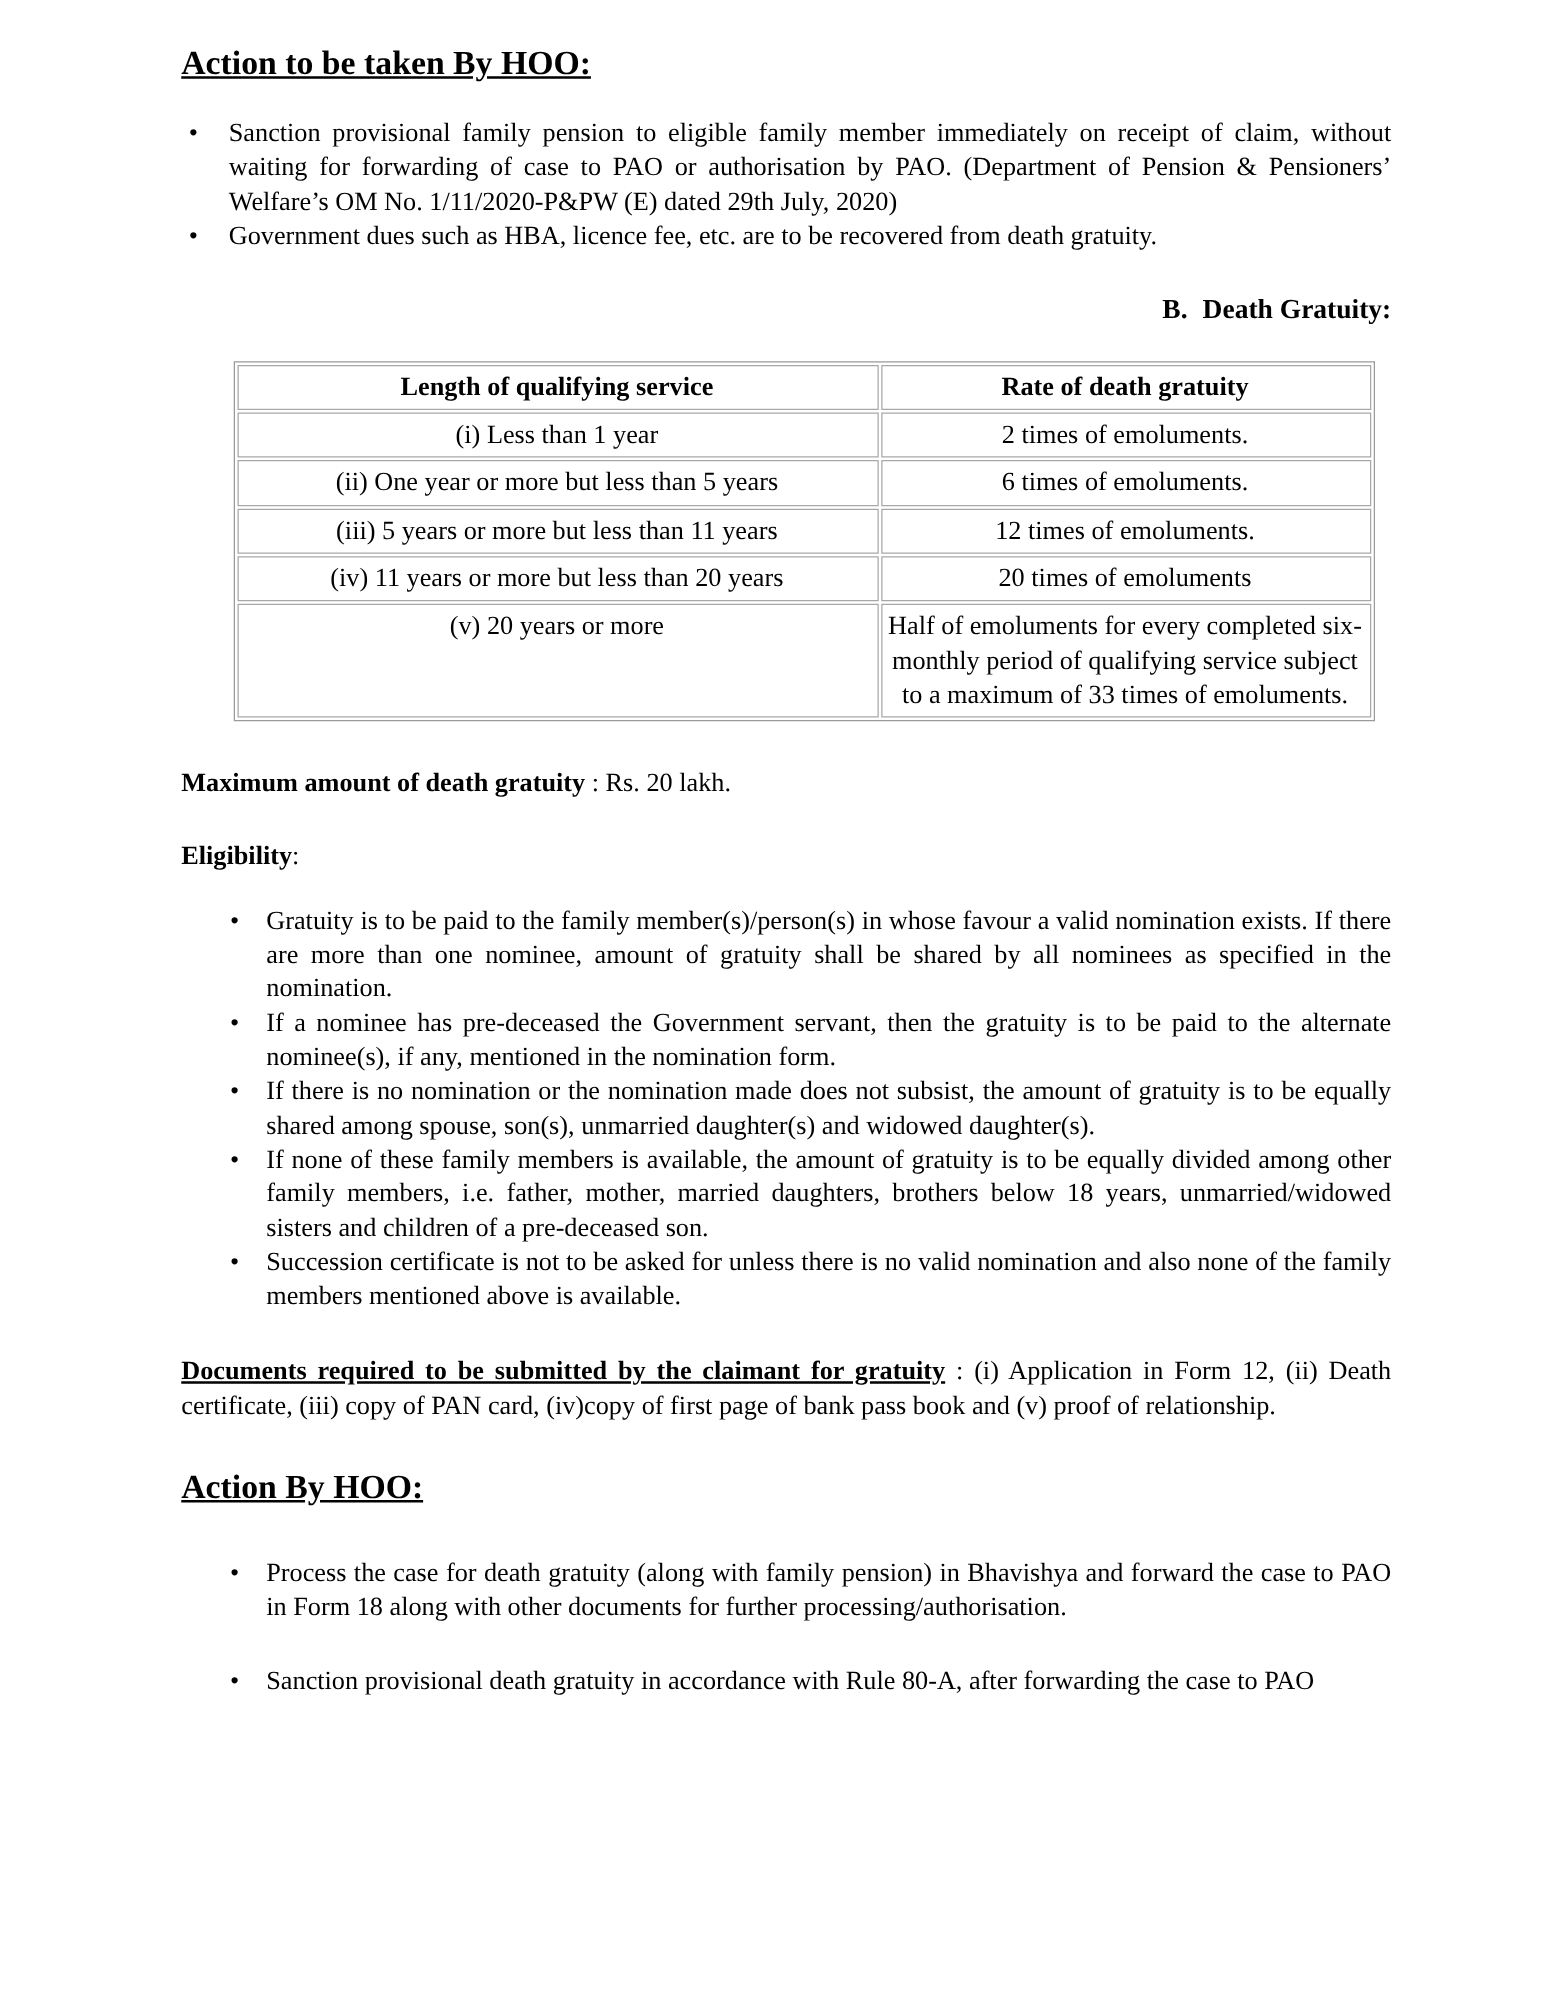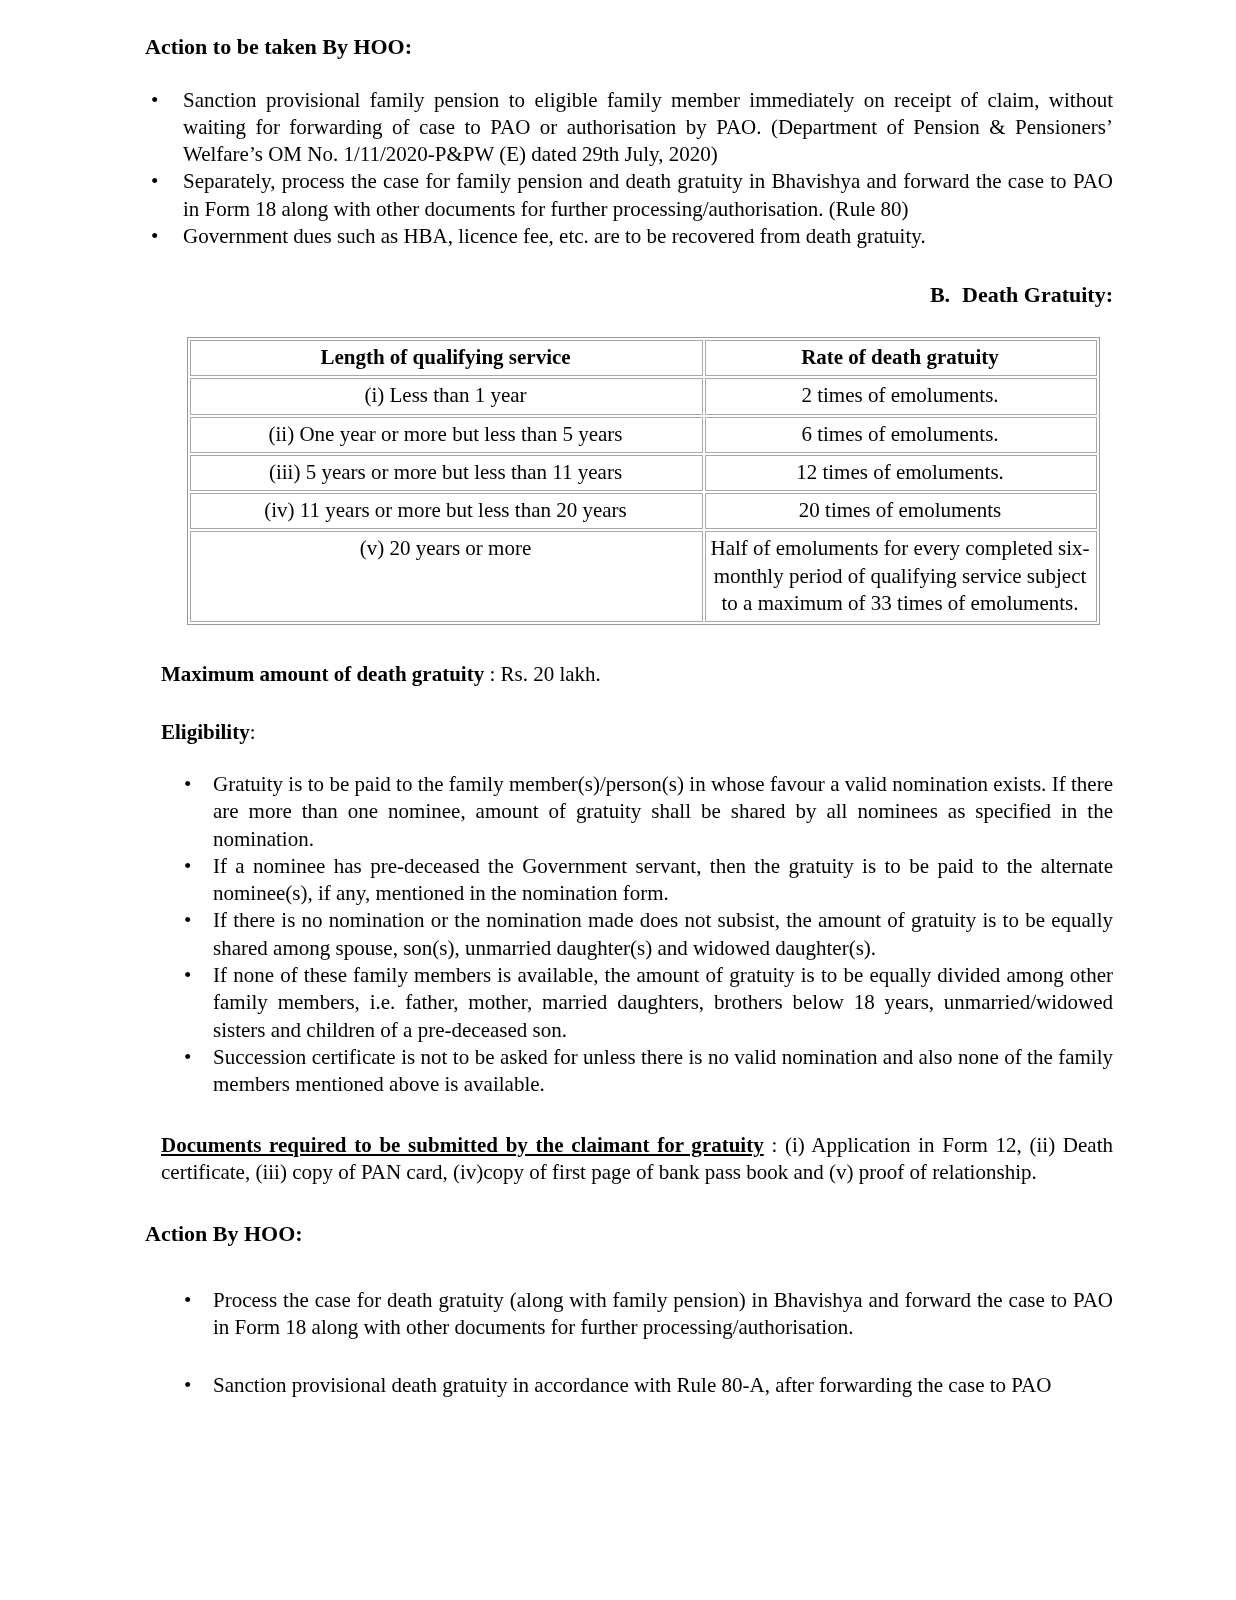--- a/index.html
+++ b/index.html
@@ -10,22 +10,23 @@
     overflow: hidden;
     font-family: "Liberation Serif", "DejaVu Serif", serif;
     color: #000000;
     font-size: 21px;
     line-height: 1.3;
   }
   .page {
     padding: 33px 123px 0 145px;
   }
   .doc-heading {
-    font-size: 22px;
+    font-size: 27px;
     font-weight: bold;
+    text-decoration: underline;
   }
   .bullet-list {
     list-style: none;
     margin-top: 25px;
   }
   .bullet-list li {
     position: relative;
     padding-left: 38px;
     text-align: justify;
   }
@@ -60,41 +61,40 @@
     border: 1px solid #a8a8a8;
     vertical-align: top;
     text-align: center;
     padding: 3px 6px 4px 4px;
     font-size: 21px;
     font-weight: normal;
   }
   .gratuity-table th { font-weight: bold; }
   .col-service { width: 513px; }
   .col-rate { width: 392px; }
-  .para { text-align: justify; margin-left: 16px; }
+  .para { text-align: justify; }
   .mt-max { margin-top: 36px; }
   .mt-elig { margin-top: 30px; }
   .mt-docs { margin-top: 33px; }
   .mt-action { margin-top: 34px; }
   .bold { font-weight: bold; }
   .bold-underline { font-weight: bold; text-decoration: underline; }
   .elig-list { }
   .action-list { margin-top: 38px; }
   .action-list li + li { margin-top: 31px; }
 </style>
 </head>
 <body>
 
 <div class="page">
 
   <h1 class="doc-heading">Action to be taken By HOO:</h1>
 
   <ul class="bullet-list">
     <li>Sanction provisional family pension to eligible family member immediately on receipt of claim, without waiting for forwarding of case to PAO or authorisation by PAO. (Department of Pension &amp; Pensioners’ Welfare’s OM No. 1/11/2020-P&amp;PW (E)  dated 29th July, 2020)</li>
-    <li>Separately, process the case for family pension and death gratuity in Bhavishya and forward the case to PAO in Form 18 along with other documents for further processing/authorisation. (Rule 80)</li>
     <li>Government dues such as HBA, licence fee, etc. are to be recovered from death gratuity.</li>
   </ul>
 
   <h2 class="section-b"><span class="sec-num">B.</span><span class="sec-title">Death Gratuity:</span></h2>
 
   <table class="gratuity-table">
     <colgroup>
       <col class="col-service">
       <col class="col-rate">
     </colgroup>

